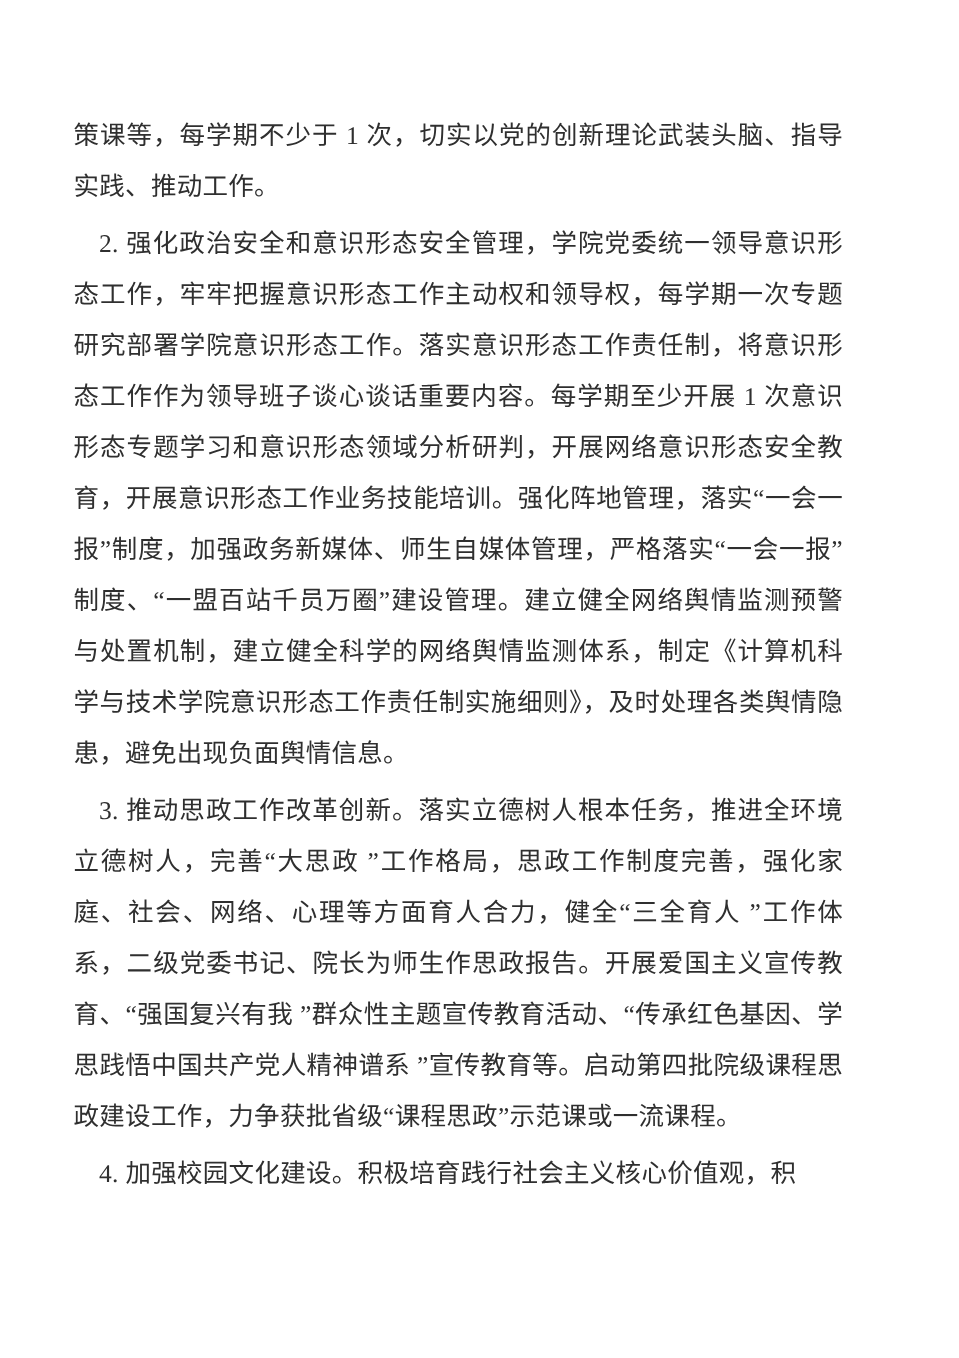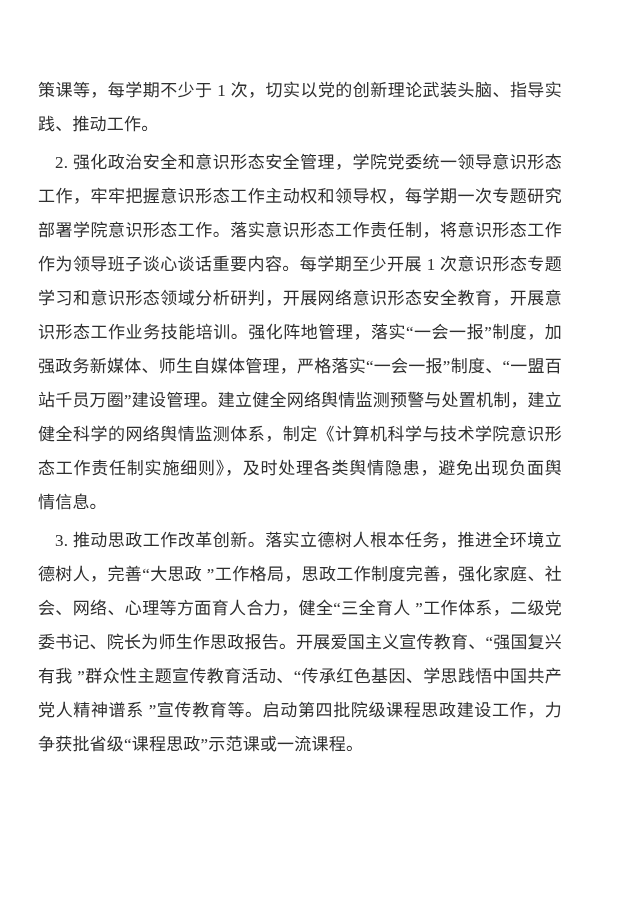--- a/index.html
+++ b/index.html
@@ -10,21 +10,21 @@
     body {
       width: 639px;
       height: 905px;
       overflow: hidden;
       font-family: "Liberation Serif", "DejaVu Serif", serif;
     }
     .page {
       box-sizing: border-box;
       width: 639px;
       height: 905px;
-      padding: 74px 77px 0 38px;
+      padding: 74px 77px 0 49px;
       background: #ffffff;
       color: #2f2f2f;
     }
     .para {
       margin: 0 0 4px 0;
       font-size: 17px;
       line-height: 34px;
       letter-spacing: 0.2px;
       text-align: justify;
       text-justify: inter-ideograph;
@@ -38,13 +38,14 @@
 </head>
 <body>
 
 <div class="page">
   <p class="para">策课等，每学期不少于 1 次，切实以党的创新理论武装头脑、指导实践、推动工作。</p>
 
   <p class="para indent">2. 强化政治安全和意识形态安全管理，学院党委统一领导意识形态工作，牢牢把握意识形态工作主动权和领导权，每学期一次专题研究部署学院意识形态工作。落实意识形态工作责任制，将意识形态工作作为领导班子谈心谈话重要内容。每学期至少开展 1 次意识形态专题学习和意识形态领域分析研判，开展网络意识形态安全教育，开展意识形态工作业务技能培训。强化阵地管理，落实“一会一报”制度，加强政务新媒体、师生自媒体管理，严格落实“一会一报”制度、“一盟百站千员万圈”建设管理。建立健全网络舆情监测预警与处置机制，建立健全科学的网络舆情监测体系，制定《计算机科学与技术学院意识形态工作责任制实施细则》，及时处理各类舆情隐患，避免出现负面舆情信息。</p>
 
   <p class="para indent">3. 推动思政工作改革创新。落实立德树人根本任务，推进全环境立德树人，完善“大思政 ”工作格局，思政工作制度完善，强化家庭、社会、网络、心理等方面育人合力，健全“三全育人 ”工作体系，二级党委书记、院长为师生作思政报告。开展爱国主义宣传教育、“强国复兴有我 ”群众性主题宣传教育活动、“传承红色基因、学思践悟中国共产党人精神谱系 ”宣传教育等。启动第四批院级课程思政建设工作，力争获批省级“课程思政”示范课或一流课程。</p>
 
+  <p class="para indent">4. 加强校园文化建设。积极培育践行社会主义核心价值观，积</p>
 </div>
 
 </body></html>

